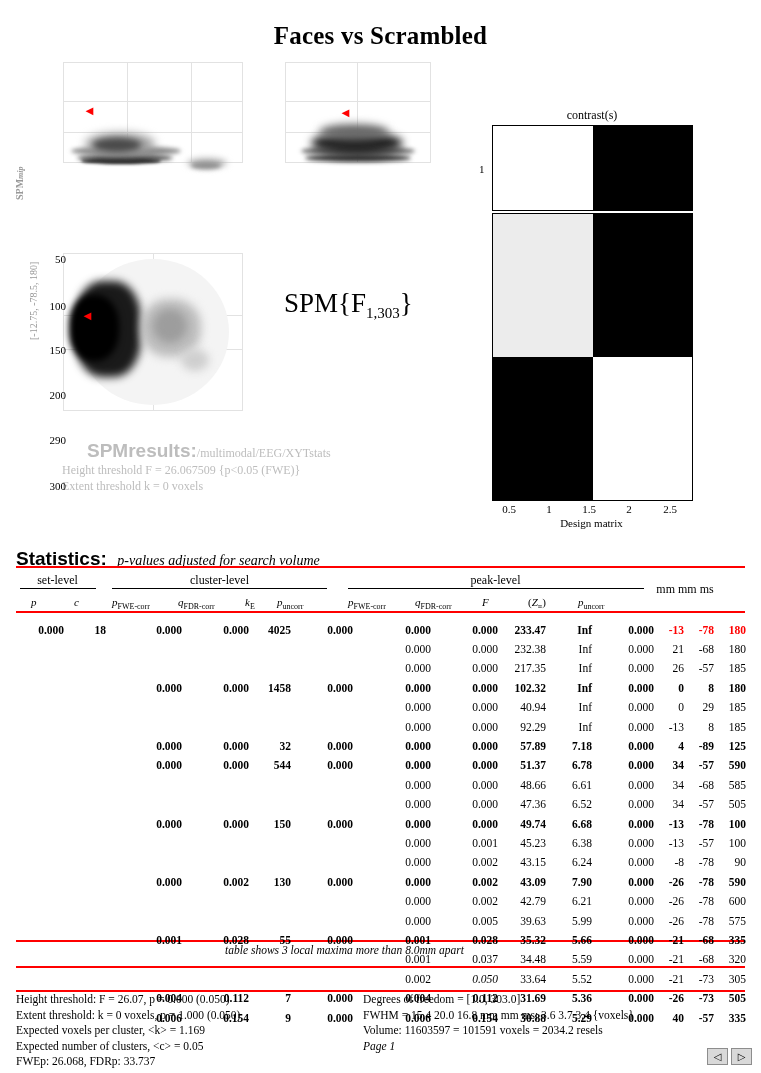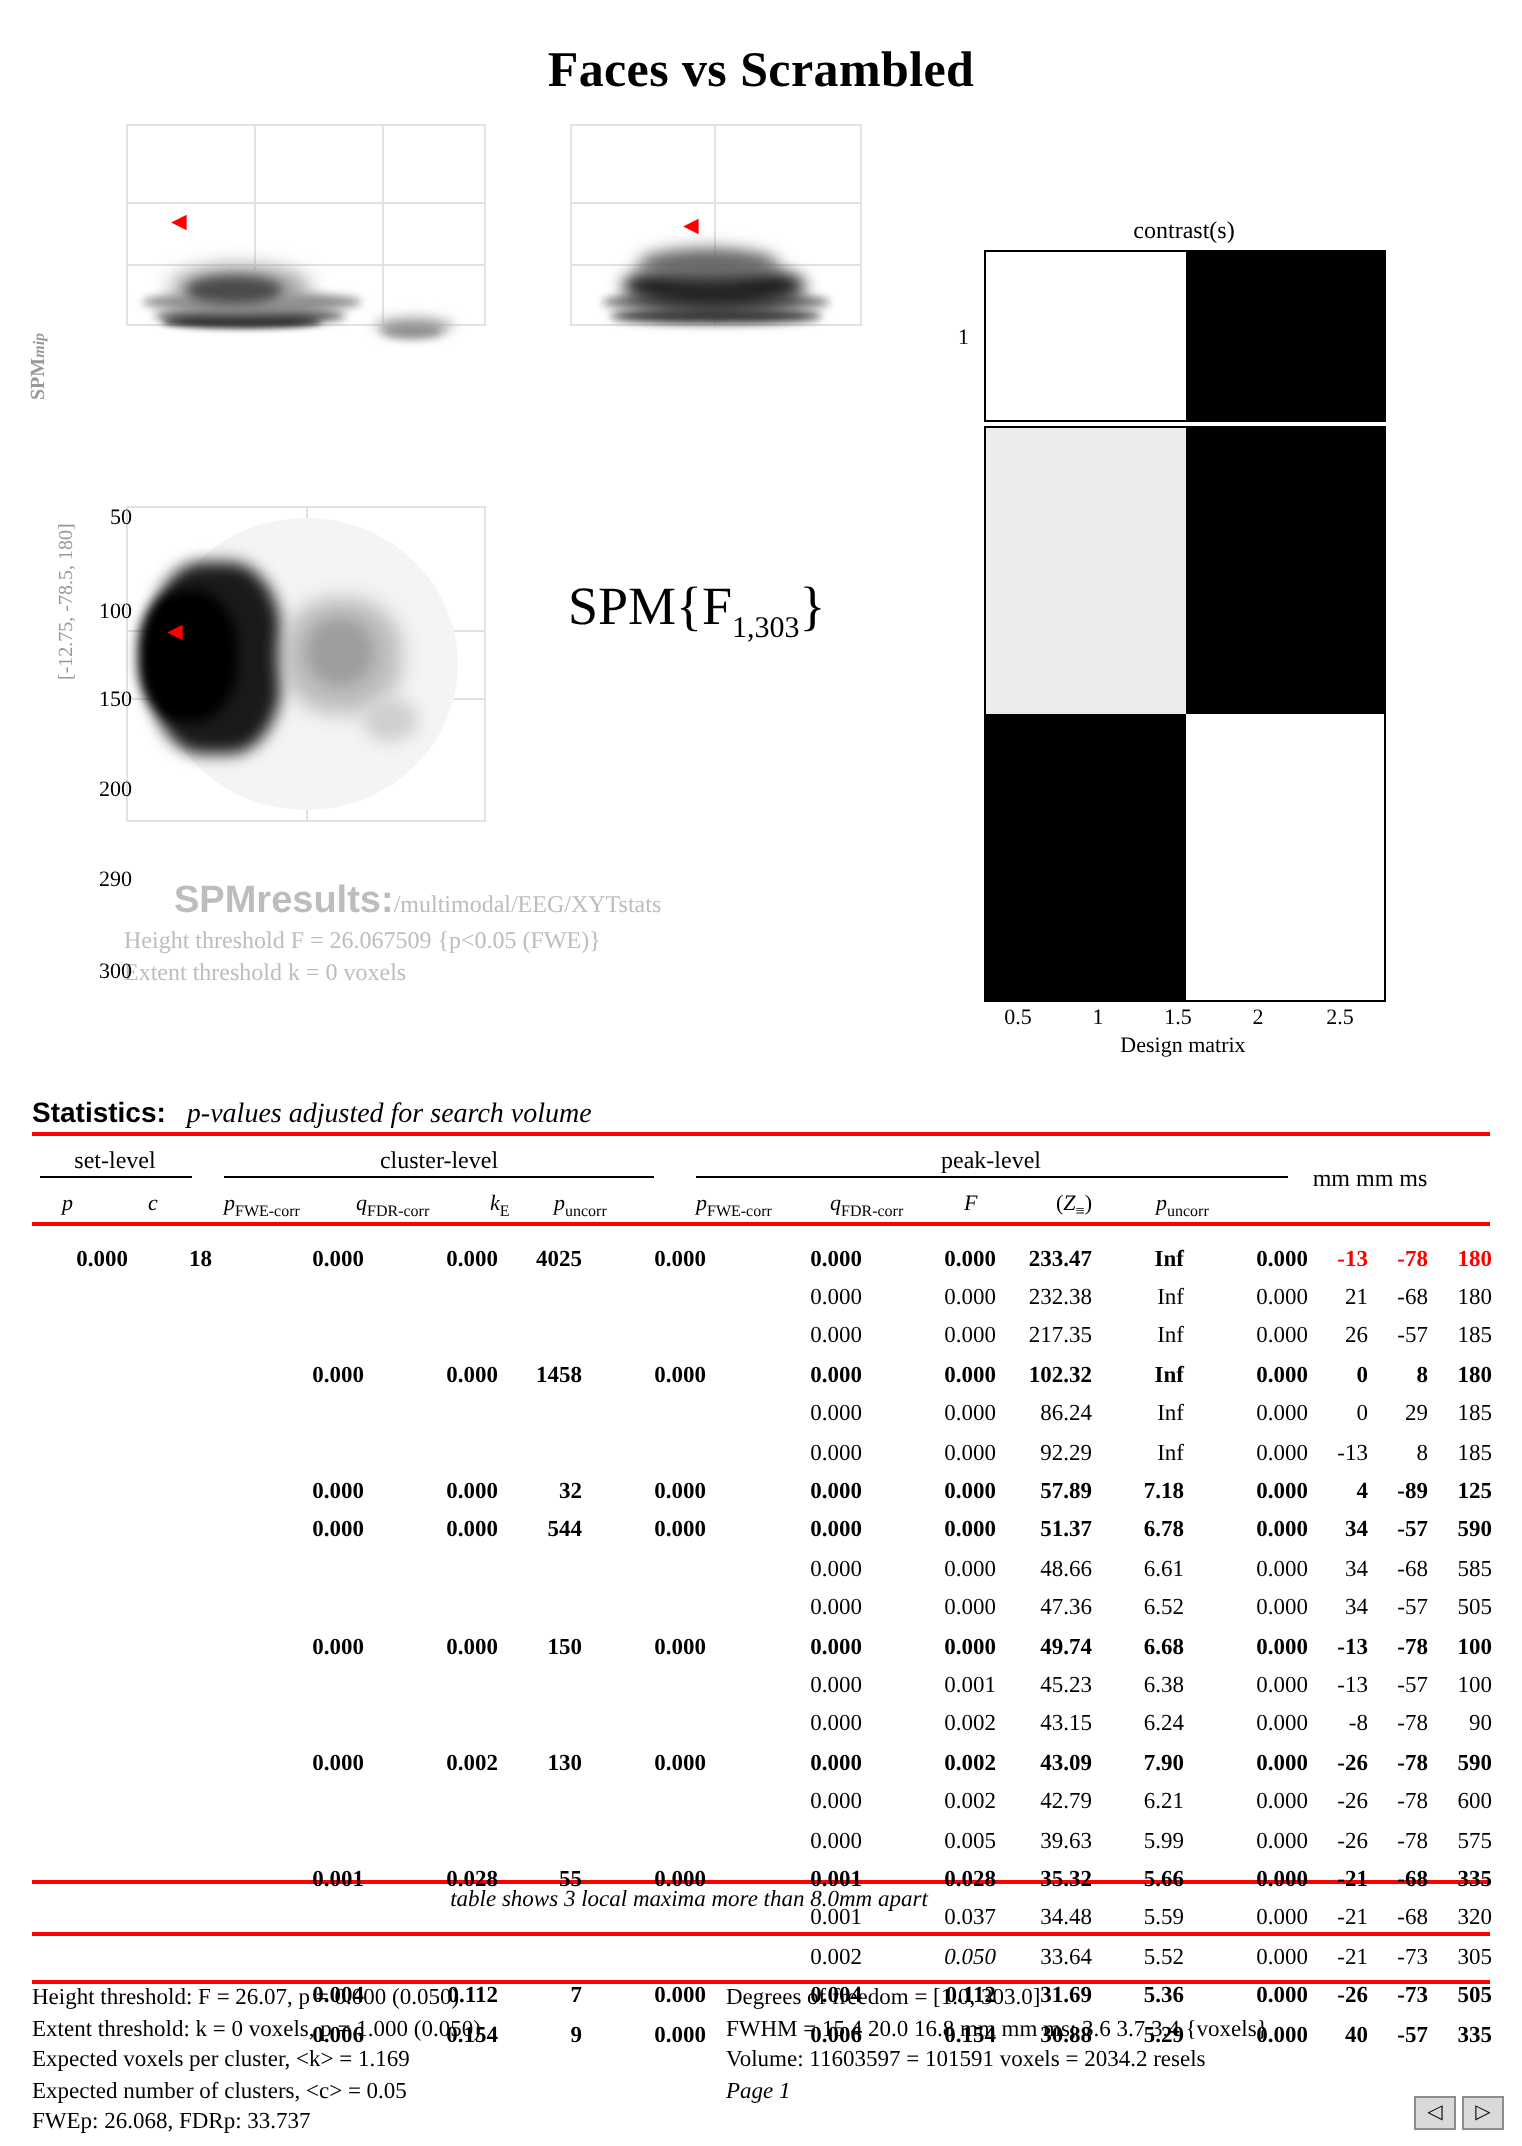--- a/index.html
+++ b/index.html
@@ -74,21 +74,21 @@
   #dm-box .leftcol{position:absolute;left:0;top:0;width:50%;height:50%;background:#ececec;}
   #dm-box .rightcol{position:absolute;right:0;top:0;width:50%;height:50%;background:#000;}
   #dm-box .leftcol2{position:absolute;left:0;bottom:0;width:50%;height:50%;background:#000;}
   #dm-box .rightcol2{position:absolute;right:0;bottom:0;width:50%;height:50%;background:#fff;}
   .dm-ytick{position:absolute;right:695px;font-size:11px;white-space:nowrap;text-align:right;width:40px;}
   .dm-xtick{position:absolute;top:503px;font-size:11px;text-align:center;width:40px;}
   #dm-xlabel{position:absolute;left:492px;top:517px;width:199px;text-align:center;font-size:11px;}
 
   
   #stats-head{position:absolute;left:16px;top:548px;font-size:14px;}
-  #stats-head .b{font-weight:bold;font-size:14px;font-family:"Liberation Sans",serif;margin-top:12px;}
+  #stats-head .b{font-weight:bold;font-size:19px;font-family:"Liberation Sans",serif;margin-top:12px;}
   #stats-head .i{font-style:italic;}
 
   .hr-red{position:absolute;left:16px;width:729px;height:2px;background:#ff0000;}
   #hr1{top:566px;}
   #hr2{top:611px;}
   #hr3{top:940px;}
   #hr4{top:966px;}
   #hr5{top:990px;}
 
   .hr-black{position:absolute;height:1px;background:#000;}
@@ -347,21 +347,21 @@
           <td class="num" style="padding-right: 6px;"></td>
           <td class="num" style="padding-right: 6px;"></td>
           <td class=""></td>
           <td class="num" style="padding-right: 6px;"></td>
           <td class="num" style="padding-right: 6px;"></td>
           <td class="num" style="padding-right: 6px;"></td>
           <td class="num" style="padding-right: 6px;"></td>
           <td class=""></td>
           <td class="num" style="padding-right: 6px;">0.000</td>
           <td class="num" style="padding-right: 6px;">0.000</td>
-          <td class="num" style="padding-right: 6px;">86.24</td>
+          <td class="num" style="padding-right: 6px;">40.94</td>
           <td class="num" style="padding-right: 6px;">Inf</td>
           <td class="num" style="padding-right: 6px;">0.000</td>
           <td class="num" style="padding-right: 6px;">0</td>
           <td class="num" style="padding-right: 6px;">29</td>
           <td class="num" style="padding-right: 6px;">185</td>
         </tr>
         <tr>
           <td class="num" style="padding-right: 6px;"></td>
           <td class="num" style="padding-right: 6px;"></td>
           <td class=""></td>

